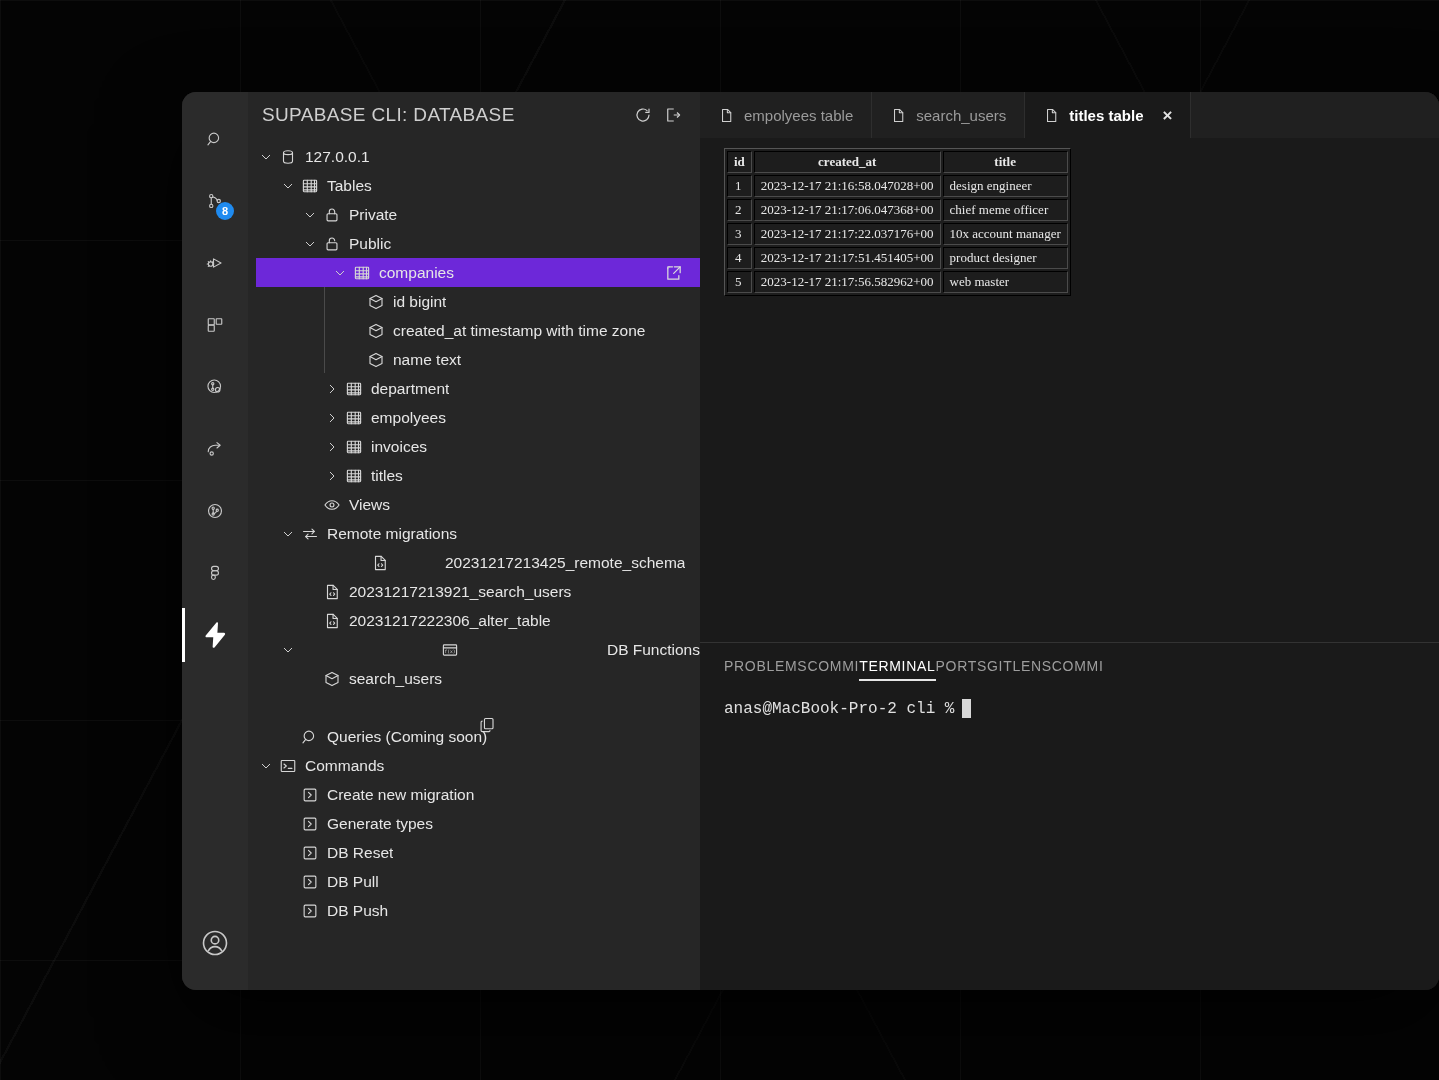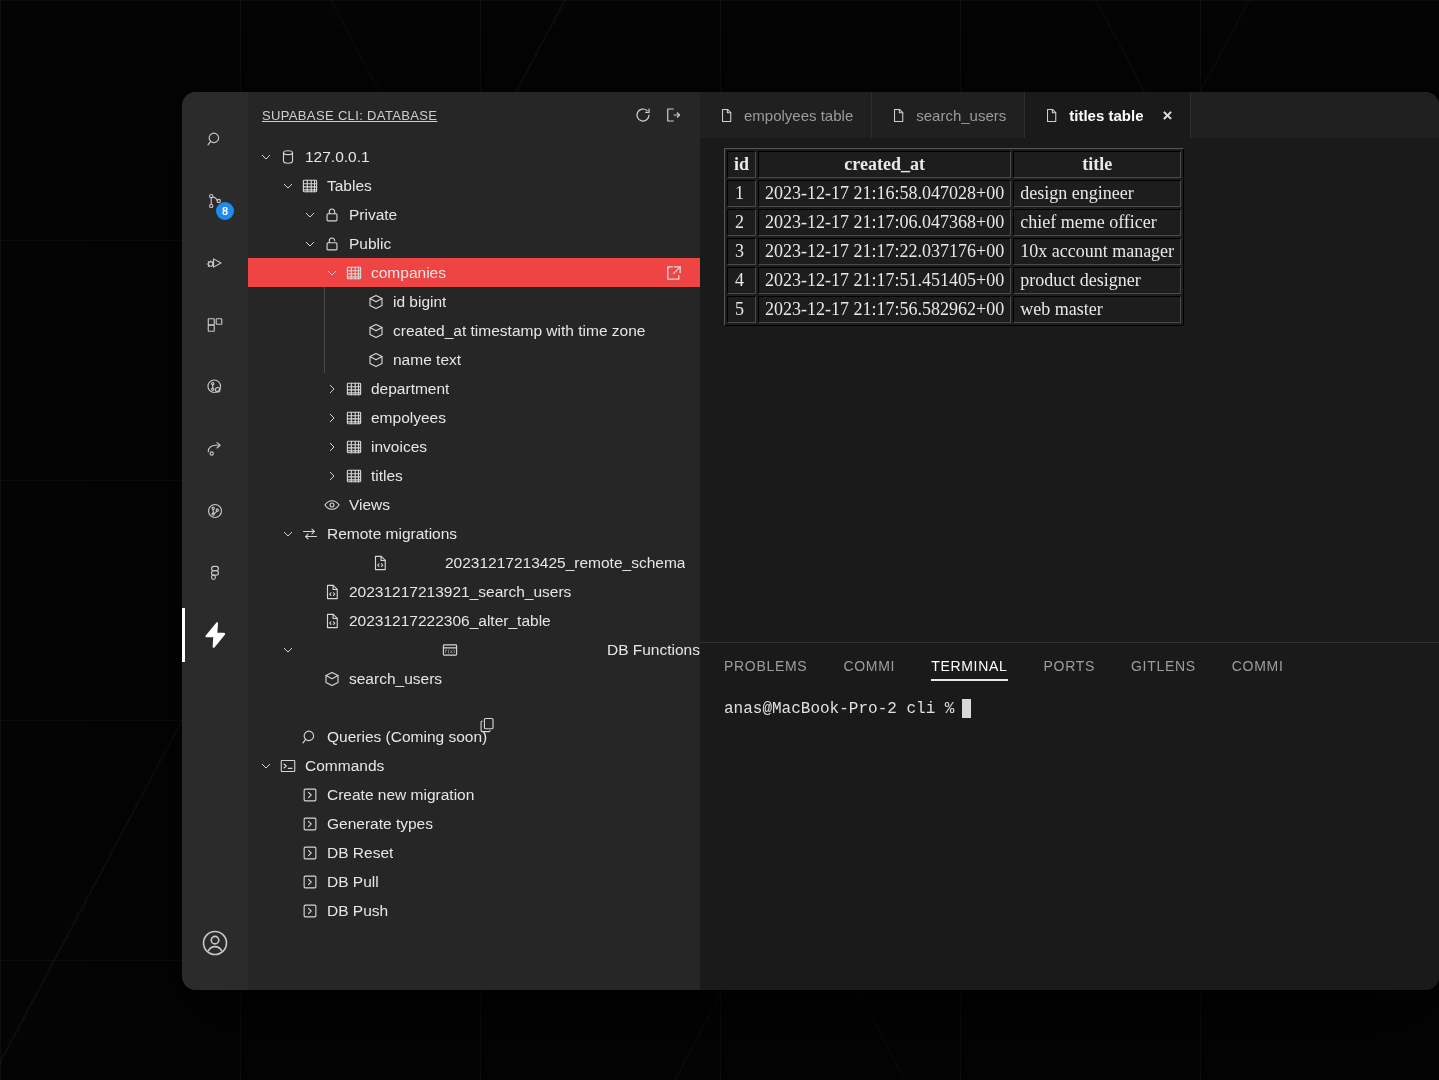--- a/index.html
+++ b/index.html
@@ -104,45 +104,44 @@
   }
   #sidebar-header {
     height: 46px;
     flex: 0 0 46px;
     display: flex;
     align-items: center;
     padding: 0 14px 0 14px;
     color: #cfcfcf;
   }
   #sidebar-title {
-    font-size: 13px;
+    font-size: 19px;
     letter-spacing: 0.35px;
     flex: 1 1 auto;
     white-space: nowrap;
-    text-decoration: underline;
   }
   .hdr-action {
     width: 26px; height: 26px;
     display: flex; align-items: center; justify-content: center;
     color: #cfcfcf;
     margin-left: 4px;
   }
 
   #tree { flex: 1 1 auto; overflow: hidden; padding-top: 4px; position: relative; }
 
   .row {
     height: 29px;
     display: flex;
     align-items: center;
     color: #e6e6e6;
     font-size: 15.5px;
     position: relative;
     white-space: nowrap;
   }
-  .row.selected { background: #ef4444; }
+  .row.selected { background: #6d28d9; margin-left: 8px; }
   .twisty {
     width: 20px; flex: 0 0 20px;
     display: flex; align-items: center; justify-content: center;
     color: #cfcfcf;
   }
   .twisty.empty { visibility: hidden; }
   .ricon {
     width: 24px; flex: 0 0 24px;
     display: flex; align-items: center; justify-content: center;
     color: #d6d6d6;
@@ -207,21 +206,21 @@
     overflow: hidden;
     padding: 10px 0 0 24px;
   }
 
   table.data {
     border-collapse: separate;
     border-spacing: 2px;
     border: 1px outset #555;
     background: #1d1d1d;
     font-family: "Liberation Serif", serif;
-    font-size: 18px;
+    font-size: 13px;
     color: #e8e8e8;
   }
   table.data th, table.data td {
     border: 1px inset #4b4b4b;
     padding: 2px 6px;
     background: #1d1d1d;
   }
   table.data th { font-weight: bold; text-align: center; }
   table.data td.num { text-align: left; padding-left: 7px; }
 
@@ -232,21 +231,20 @@
     border-top: 1px solid #333;
     background: #1a1a1a;
     display: flex;
     flex-direction: column;
   }
   #panel-tabs {
     height: 46px;
     flex: 0 0 46px;
     display: flex;
     align-items: center;
-    gap: 36px;
     padding: 0 24px;
     overflow: hidden;
   }
   .ptab {
     color: #9e9e9e;
     font-size: 14px;
     letter-spacing: 0.7px;
     position: relative;
     height: 100%;
     display: flex;

